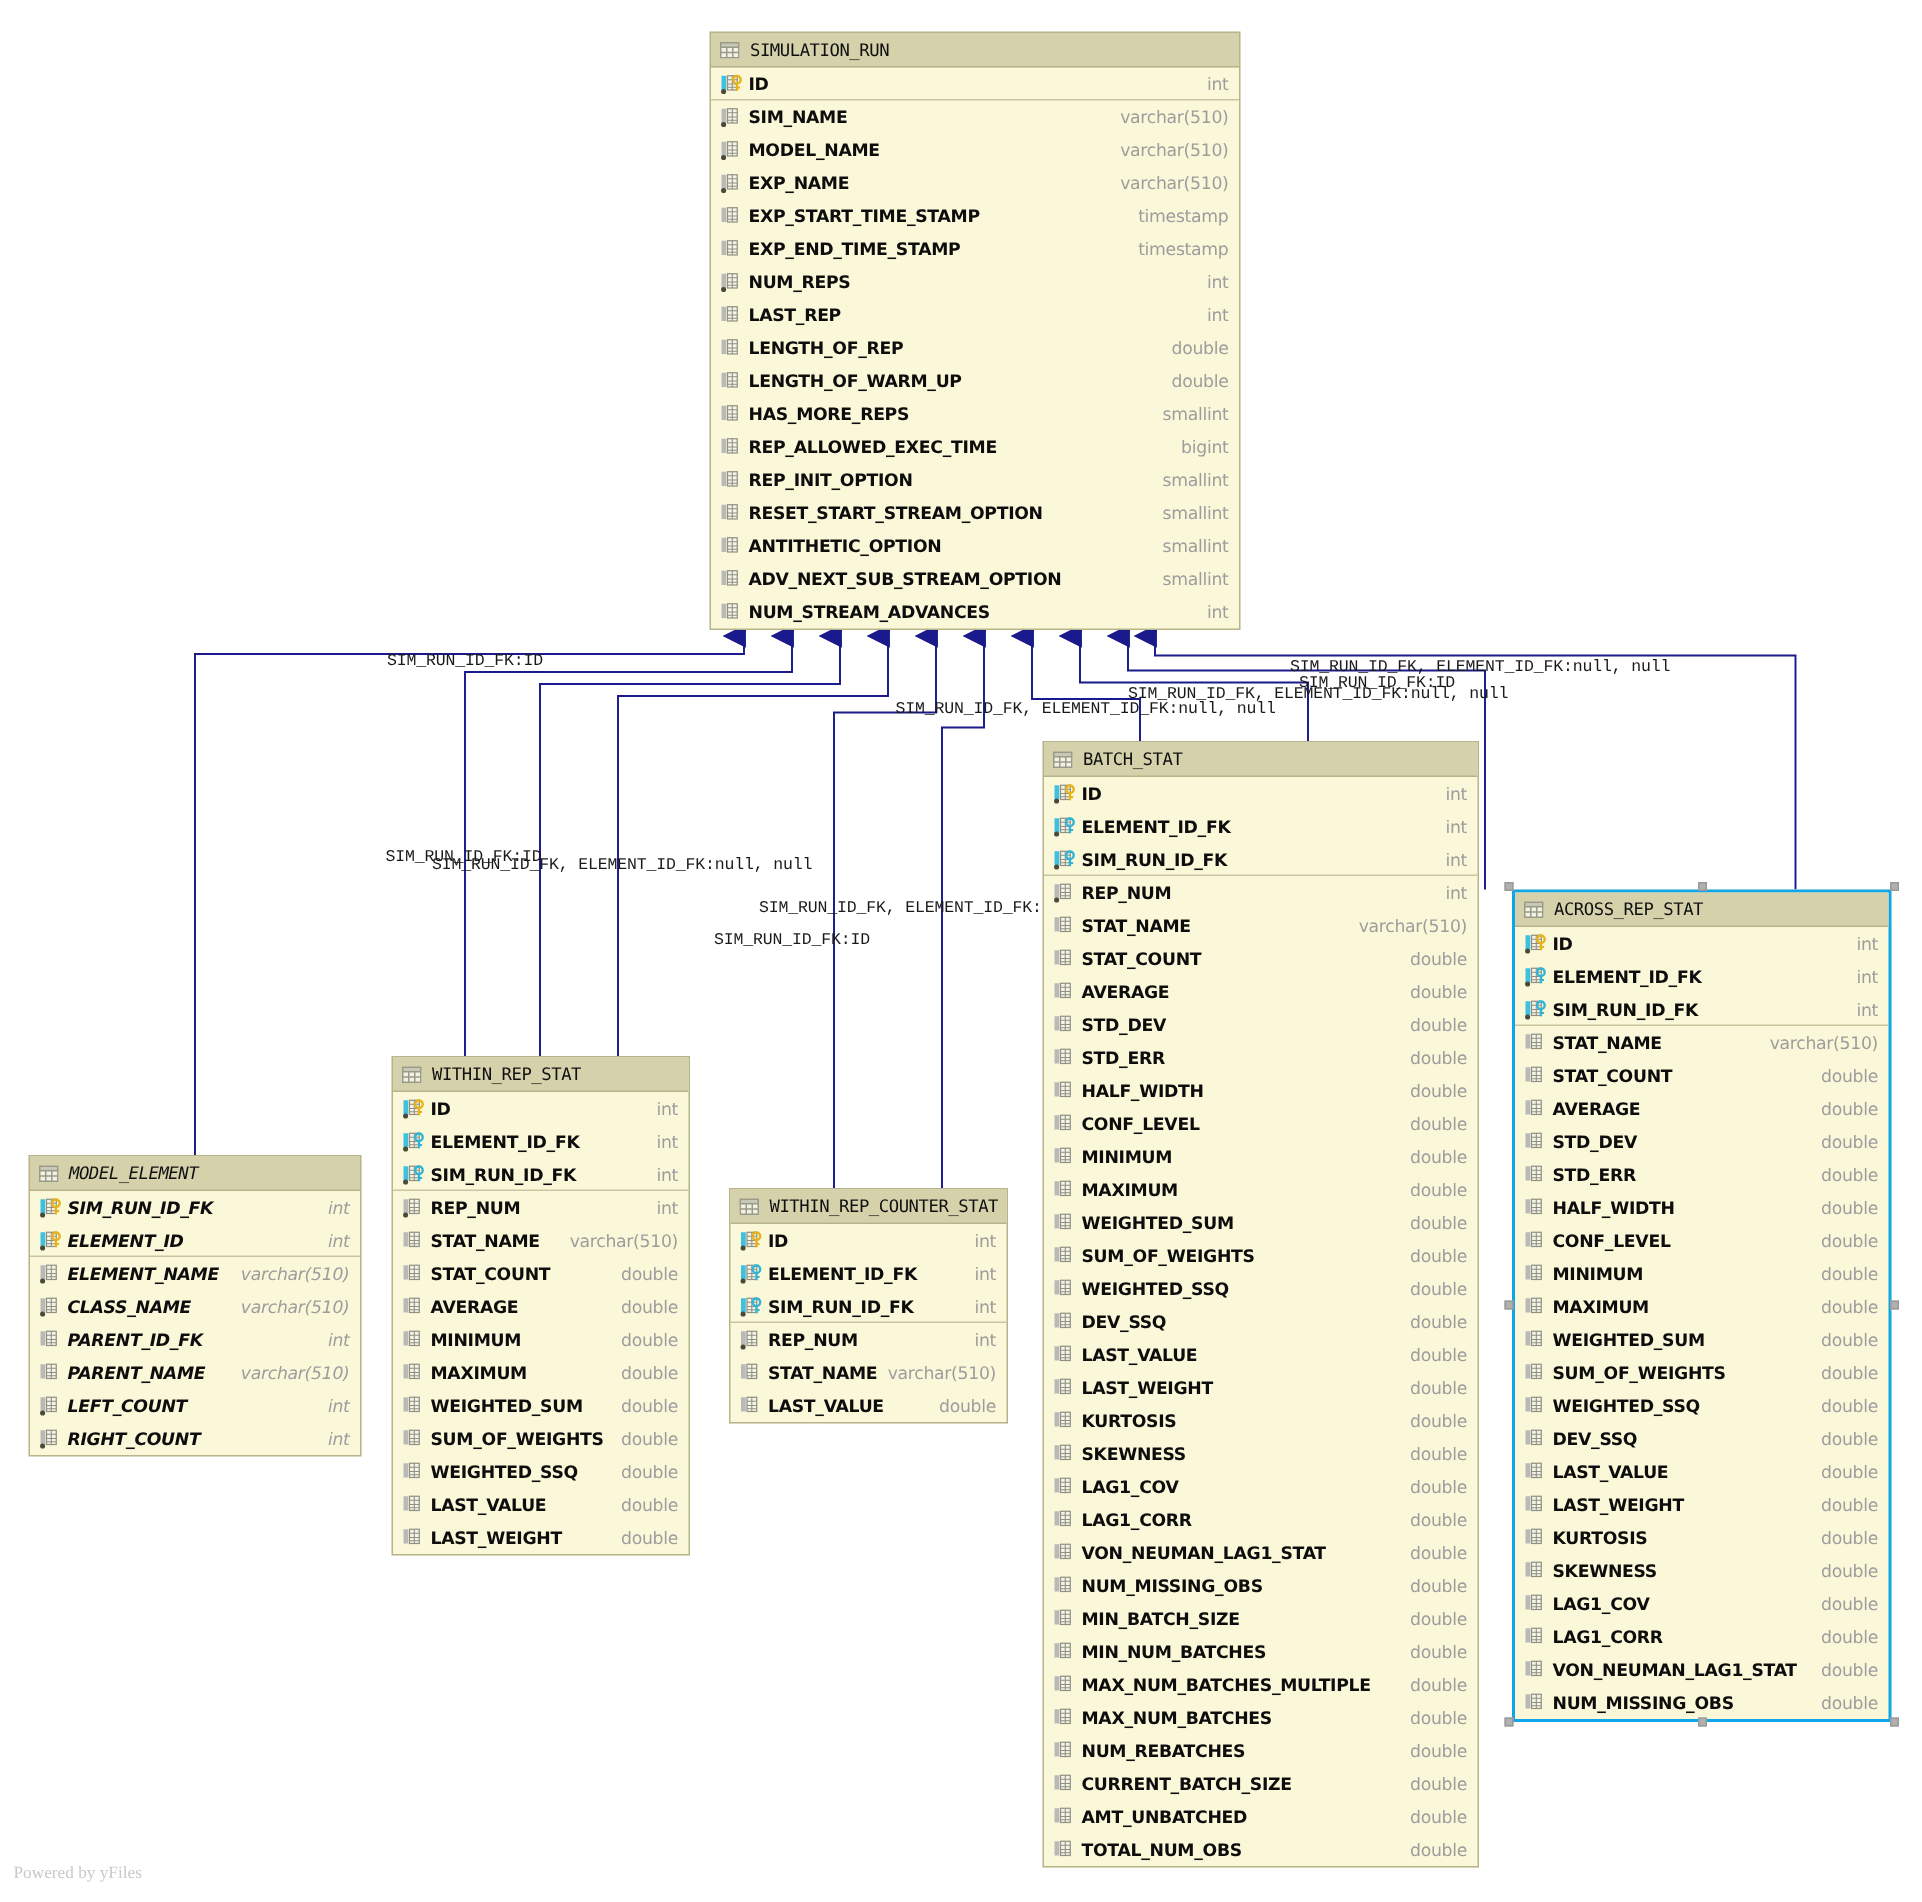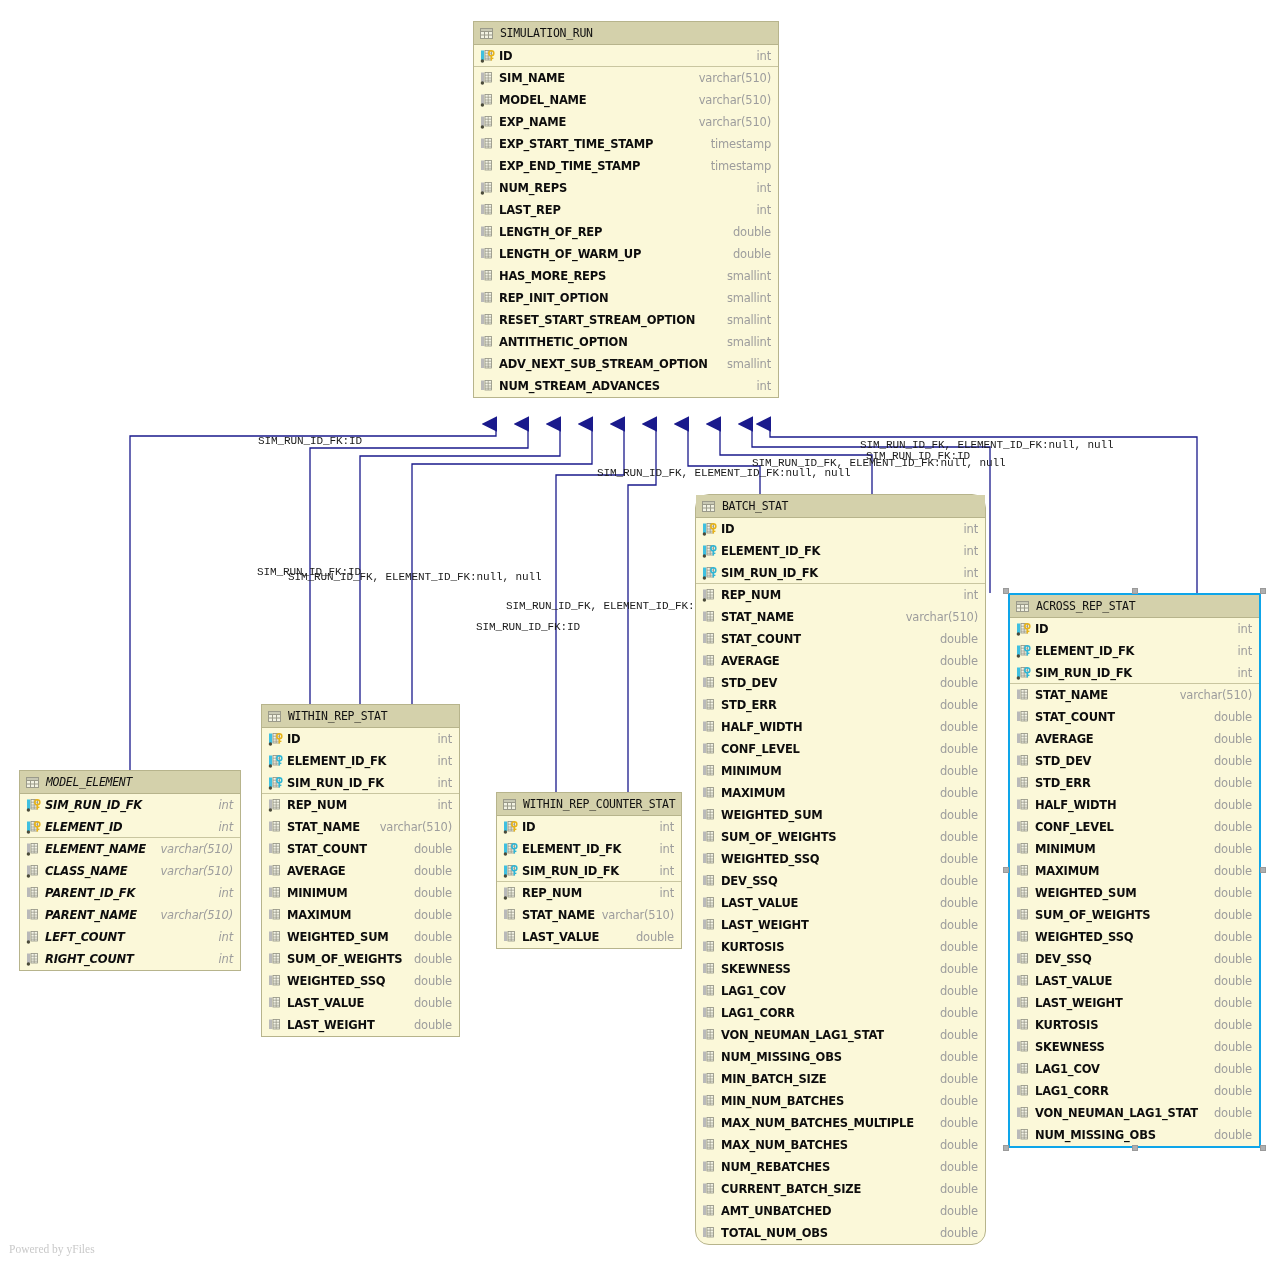--- a/index.html
+++ b/index.html
@@ -162,21 +162,21 @@
       <div class="edge-label" style="left: 866px; top: 450px;">SIM_RUN_ID_FK:ID</div>
       <div class="edge-label" style="left: 752px; top: 457px;">SIM_RUN_ID_FK, ELEMENT_ID_FK:null, null</div>
       <div class="edge-label" style="left: 597px; top: 467px;">SIM_RUN_ID_FK, ELEMENT_ID_FK:null, null</div>
       <div class="edge-label" style="left: 257px; top: 566px;">SIM_RUN_ID_FK:ID</div>
       <div class="edge-label" style="left: 288px; top: 571px;">SIM_RUN_ID_FK, ELEMENT_ID_FK:null, null</div>
       <div class="edge-label" style="left: 506px; top: 600px;">SIM_RUN_ID_FK, ELEMENT_ID_FK:null, null</div>
       <div class="edge-label" style="left: 476px; top: 621px;">SIM_RUN_ID_FK:ID</div>
     </div>
 
   <div id="tables">
-      <div class="tbl" style="left: 473px; top: 21px; width: 306px;">
+      <div class="tbl" style="left: 473px; top: 21px; width: 354px;">
         <div class="tbl-head">
           <svg class="grid-icon" viewBox="0 0 13 11">
             <rect x="0.5" y="0.5" width="12" height="10" fill="#f2f2e2" stroke="#9a9a8a"></rect>
             <rect x="0.5" y="0.5" width="12" height="3" fill="#c8c8b4" stroke="#9a9a8a"></rect>
             <line x1="4.5" y1="3.5" x2="4.5" y2="10.5" stroke="#9a9a8a"></line>
             <line x1="8.5" y1="3.5" x2="8.5" y2="10.5" stroke="#9a9a8a"></line>
             <line x1="0.5" y1="7" x2="12.5" y2="7" stroke="#9a9a8a"></line>
           </svg>
           <span class="tbl-title">SIMULATION_RUN</span>
         </div>
@@ -323,20 +323,32 @@
           </div>
           <div class="row">
             <svg class="row-ico" viewBox="0 0 15 14">
               <rect x="1" y="1.5" width="3.2" height="9.5" fill="#b9b9b9"></rect>
               <rect x="5" y="1.5" width="6.5" height="9.5" fill="#f4f4e6" stroke="#8f8f82" stroke-width="0.8"></rect>
               <line x1="5" y1="4.2" x2="11.5" y2="4.2" stroke="#8f8f82" stroke-width="0.7"></line>
               <line x1="5" y1="7" x2="11.5" y2="7" stroke="#8f8f82" stroke-width="0.7"></line>
               <line x1="5" y1="9.2" x2="11.5" y2="9.2" stroke="#8f8f82" stroke-width="0.7"></line>
               <line x1="8.2" y1="1.5" x2="8.2" y2="11" stroke="#8f8f82" stroke-width="0.7"></line>
             </svg>
+            <span class="col-name">REP_ALLOWED_EXEC_TIME</span>
+            <span class="col-type">bigint</span>
+          </div>
+          <div class="row">
+            <svg class="row-ico" viewBox="0 0 15 14">
+              <rect x="1" y="1.5" width="3.2" height="9.5" fill="#b9b9b9"></rect>
+              <rect x="5" y="1.5" width="6.5" height="9.5" fill="#f4f4e6" stroke="#8f8f82" stroke-width="0.8"></rect>
+              <line x1="5" y1="4.2" x2="11.5" y2="4.2" stroke="#8f8f82" stroke-width="0.7"></line>
+              <line x1="5" y1="7" x2="11.5" y2="7" stroke="#8f8f82" stroke-width="0.7"></line>
+              <line x1="5" y1="9.2" x2="11.5" y2="9.2" stroke="#8f8f82" stroke-width="0.7"></line>
+              <line x1="8.2" y1="1.5" x2="8.2" y2="11" stroke="#8f8f82" stroke-width="0.7"></line>
+            </svg>
             <span class="col-name">REP_INIT_OPTION</span>
             <span class="col-type">smallint</span>
           </div>
           <div class="row">
             <svg class="row-ico" viewBox="0 0 15 14">
               <rect x="1" y="1.5" width="3.2" height="9.5" fill="#b9b9b9"></rect>
               <rect x="5" y="1.5" width="6.5" height="9.5" fill="#f4f4e6" stroke="#8f8f82" stroke-width="0.8"></rect>
               <line x1="5" y1="4.2" x2="11.5" y2="4.2" stroke="#8f8f82" stroke-width="0.7"></line>
               <line x1="5" y1="7" x2="11.5" y2="7" stroke="#8f8f82" stroke-width="0.7"></line>
               <line x1="5" y1="9.2" x2="11.5" y2="9.2" stroke="#8f8f82" stroke-width="0.7"></line>
@@ -376,21 +388,21 @@
               <line x1="5" y1="4.2" x2="11.5" y2="4.2" stroke="#8f8f82" stroke-width="0.7"></line>
               <line x1="5" y1="7" x2="11.5" y2="7" stroke="#8f8f82" stroke-width="0.7"></line>
               <line x1="5" y1="9.2" x2="11.5" y2="9.2" stroke="#8f8f82" stroke-width="0.7"></line>
               <line x1="8.2" y1="1.5" x2="8.2" y2="11" stroke="#8f8f82" stroke-width="0.7"></line>
             </svg>
             <span class="col-name">NUM_STREAM_ADVANCES</span>
             <span class="col-type">int</span>
           </div>
         </div>
       </div>
-      <div class="tbl" style="left: 695px; top: 494px; width: 291px; border-radius: 14px;">
+      <div class="tbl" style="left: 695px; top: 494px; width: 291px;">
         <div class="tbl-head">
           <svg class="grid-icon" viewBox="0 0 13 11">
             <rect x="0.5" y="0.5" width="12" height="10" fill="#f2f2e2" stroke="#9a9a8a"></rect>
             <rect x="0.5" y="0.5" width="12" height="3" fill="#c8c8b4" stroke="#9a9a8a"></rect>
             <line x1="4.5" y1="3.5" x2="4.5" y2="10.5" stroke="#9a9a8a"></line>
             <line x1="8.5" y1="3.5" x2="8.5" y2="10.5" stroke="#9a9a8a"></line>
             <line x1="0.5" y1="7" x2="12.5" y2="7" stroke="#9a9a8a"></line>
           </svg>
           <span class="tbl-title">BATCH_STAT</span>
         </div>
@@ -1308,21 +1320,21 @@
               <line x1="5" y1="4.2" x2="11.5" y2="4.2" stroke="#8f8f82" stroke-width="0.7"></line>
               <line x1="5" y1="7" x2="11.5" y2="7" stroke="#8f8f82" stroke-width="0.7"></line>
               <line x1="5" y1="9.2" x2="11.5" y2="9.2" stroke="#8f8f82" stroke-width="0.7"></line>
               <line x1="8.2" y1="1.5" x2="8.2" y2="11" stroke="#8f8f82" stroke-width="0.7"></line>
             </svg>
             <span class="col-name">LAST_WEIGHT</span>
             <span class="col-type">double</span>
           </div>
         </div>
       </div>
-      <div class="tbl" style="left: 486px; top: 792px; width: 186px; margin-left: 10px;">
+      <div class="tbl" style="left: 486px; top: 792px; width: 186px;">
         <div class="tbl-head">
           <svg class="grid-icon" viewBox="0 0 13 11">
             <rect x="0.5" y="0.5" width="12" height="10" fill="#f2f2e2" stroke="#9a9a8a"></rect>
             <rect x="0.5" y="0.5" width="12" height="3" fill="#c8c8b4" stroke="#9a9a8a"></rect>
             <line x1="4.5" y1="3.5" x2="4.5" y2="10.5" stroke="#9a9a8a"></line>
             <line x1="8.5" y1="3.5" x2="8.5" y2="10.5" stroke="#9a9a8a"></line>
             <line x1="0.5" y1="7" x2="12.5" y2="7" stroke="#9a9a8a"></line>
           </svg>
           <span class="tbl-title">WITHIN_REP_COUNTER_STAT</span>
         </div>

